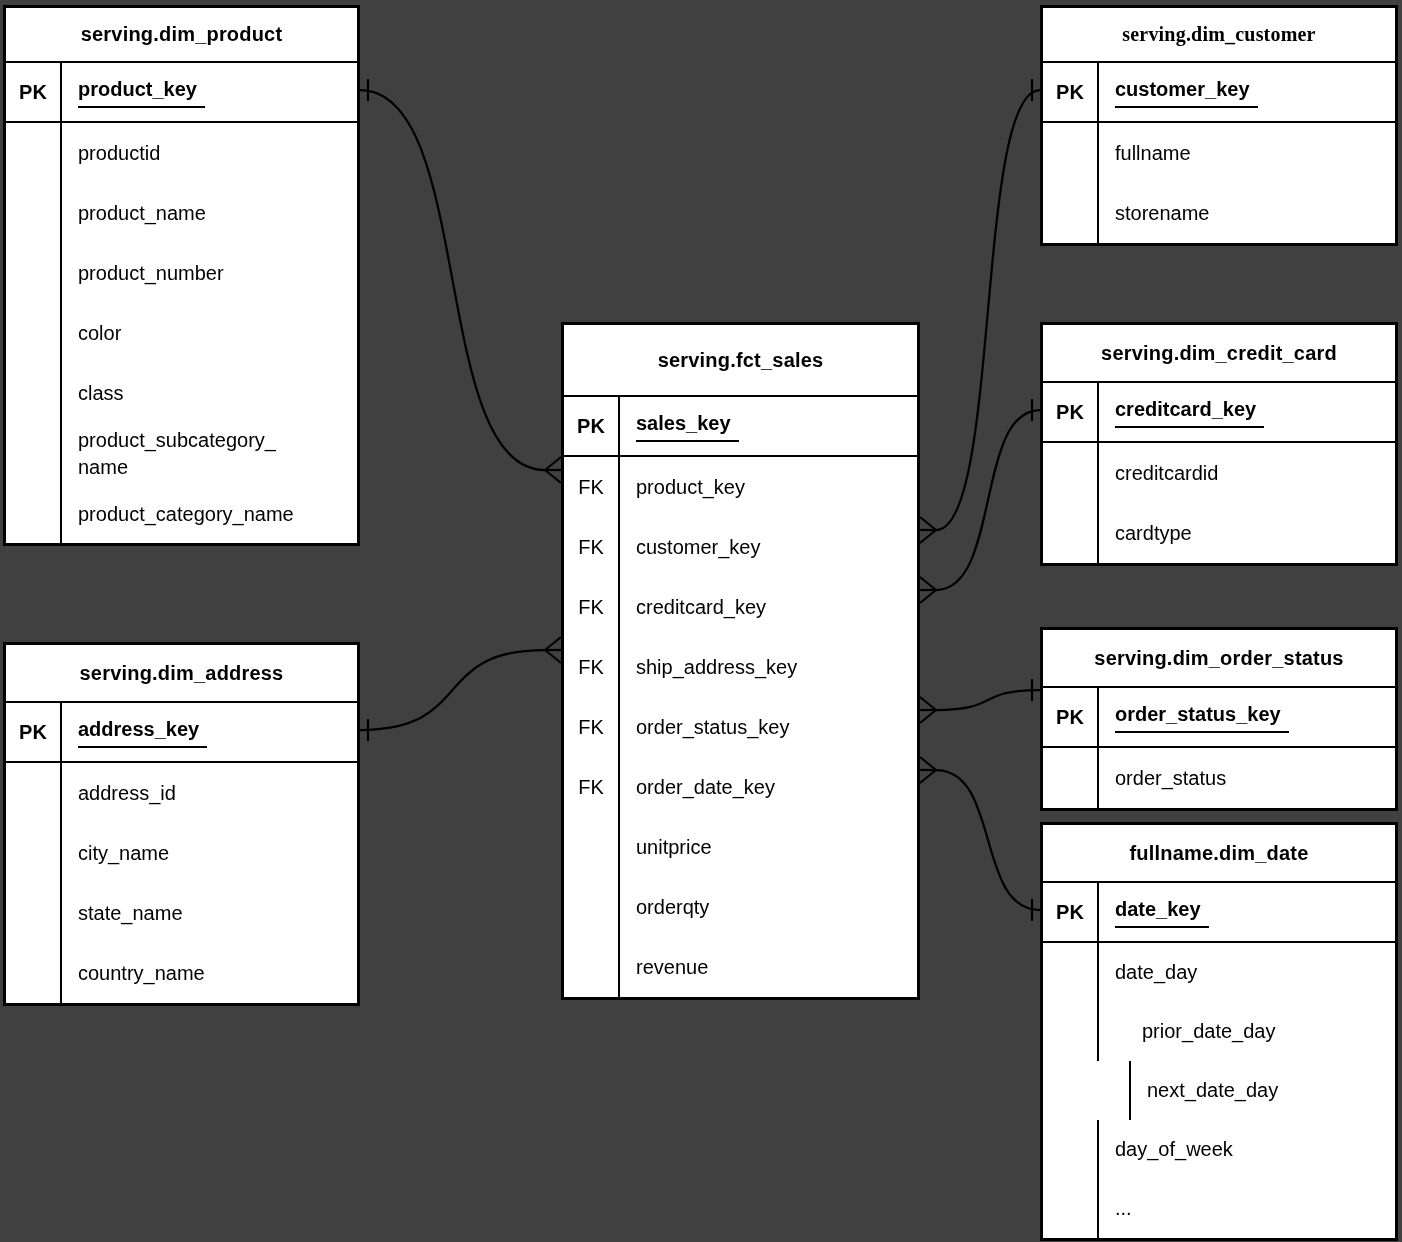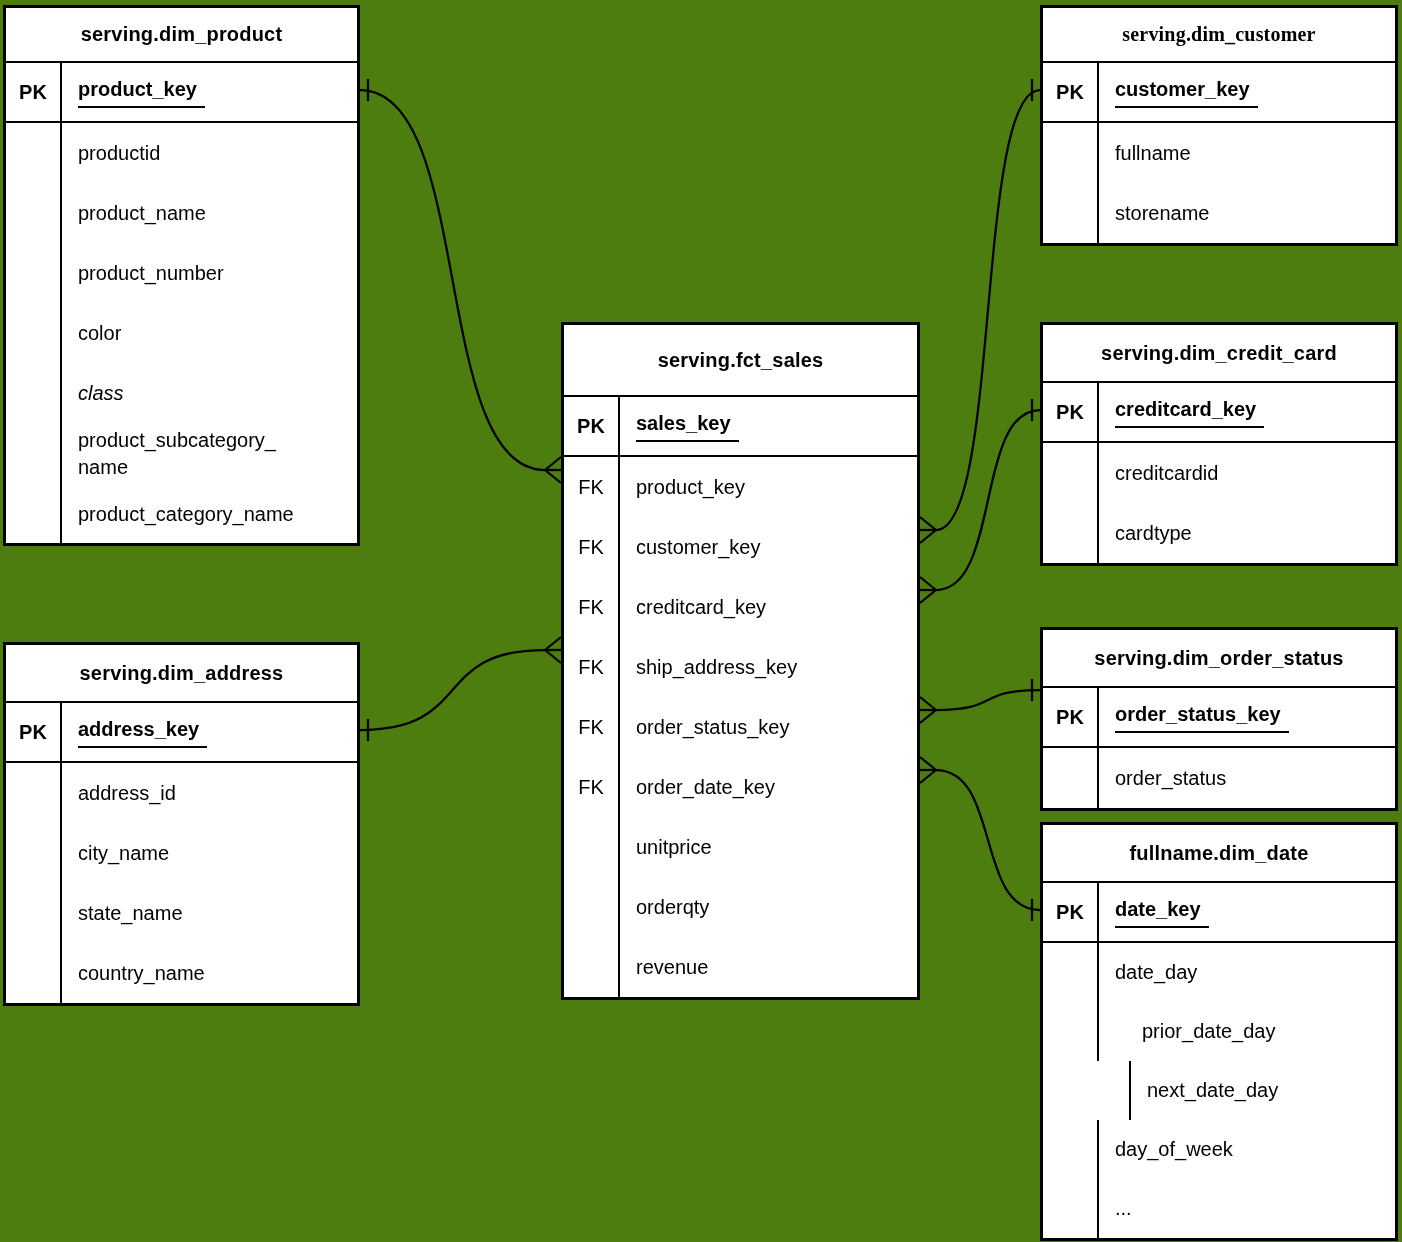--- a/index.html
+++ b/index.html
@@ -1,20 +1,20 @@
 <!DOCTYPE html>
 <html><head>
 <meta charset="utf-8">
 <style>
   html, body { margin: 0; padding: 0; background: #ffffff; }
   .canvas {
     position: relative;
     width: 1402px;
     height: 1242px;
-    background: #4d7c0f;
+    background: #404040;
     color: #000000;
     font-family: "Liberation Sans", sans-serif;
     overflow: hidden;
   }
   .tbl {
     position: absolute;
     box-sizing: border-box;
     background: #ffffff;
     border: 3px solid #000000;
     z-index: 1;
@@ -142,21 +142,21 @@
         <div class="name">
           <span>product_number</span>
         </div>
       </div>
       <div class="row" style="height: 60px;">
         <div class="badge"></div>
         <div class="name">
           <span>color</span>
         </div>
       </div>
-      <div class="row" style="height: 60px; font-style: italic;">
+      <div class="row" style="height: 60px;">
         <div class="badge"></div>
         <div class="name">
           <span>class</span>
         </div>
       </div>
       <div class="row" style="height: 62px;">
         <div class="badge"></div>
         <div class="name">
           <span>product_subcategory_<br>name</span>
         </div>

